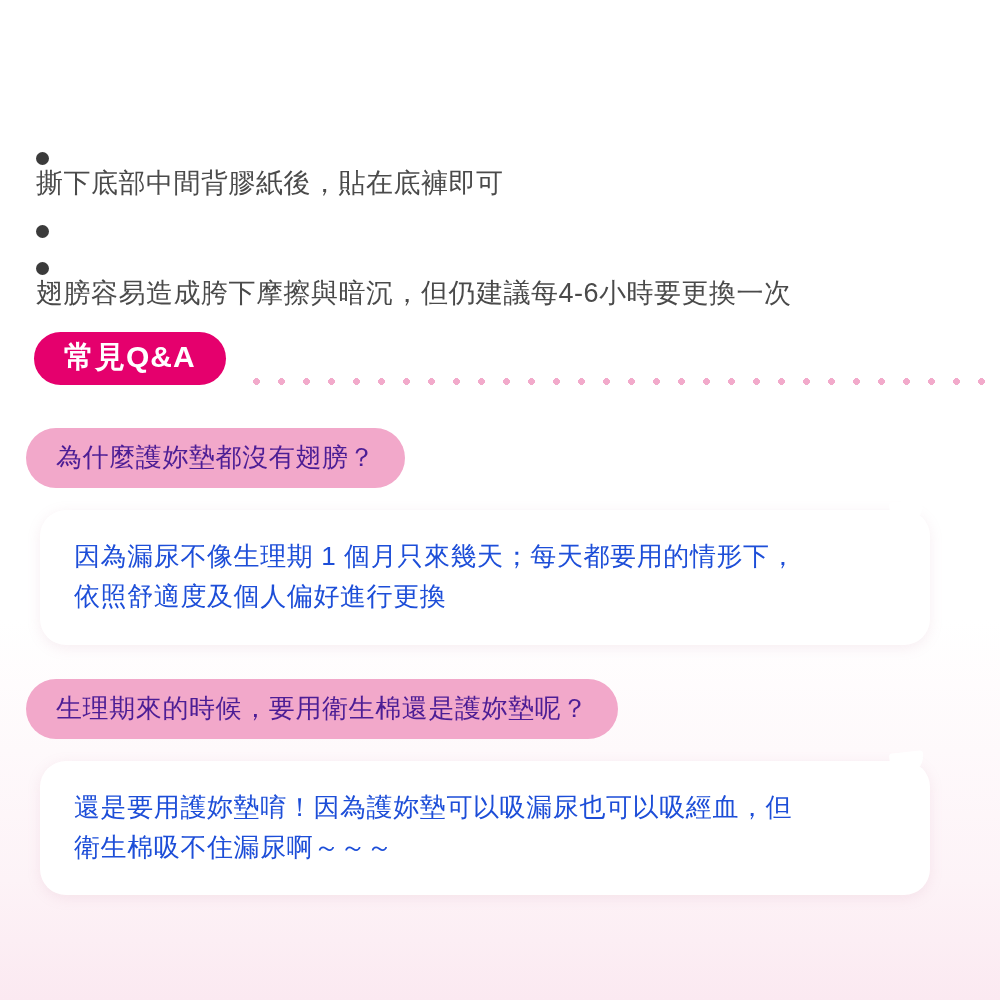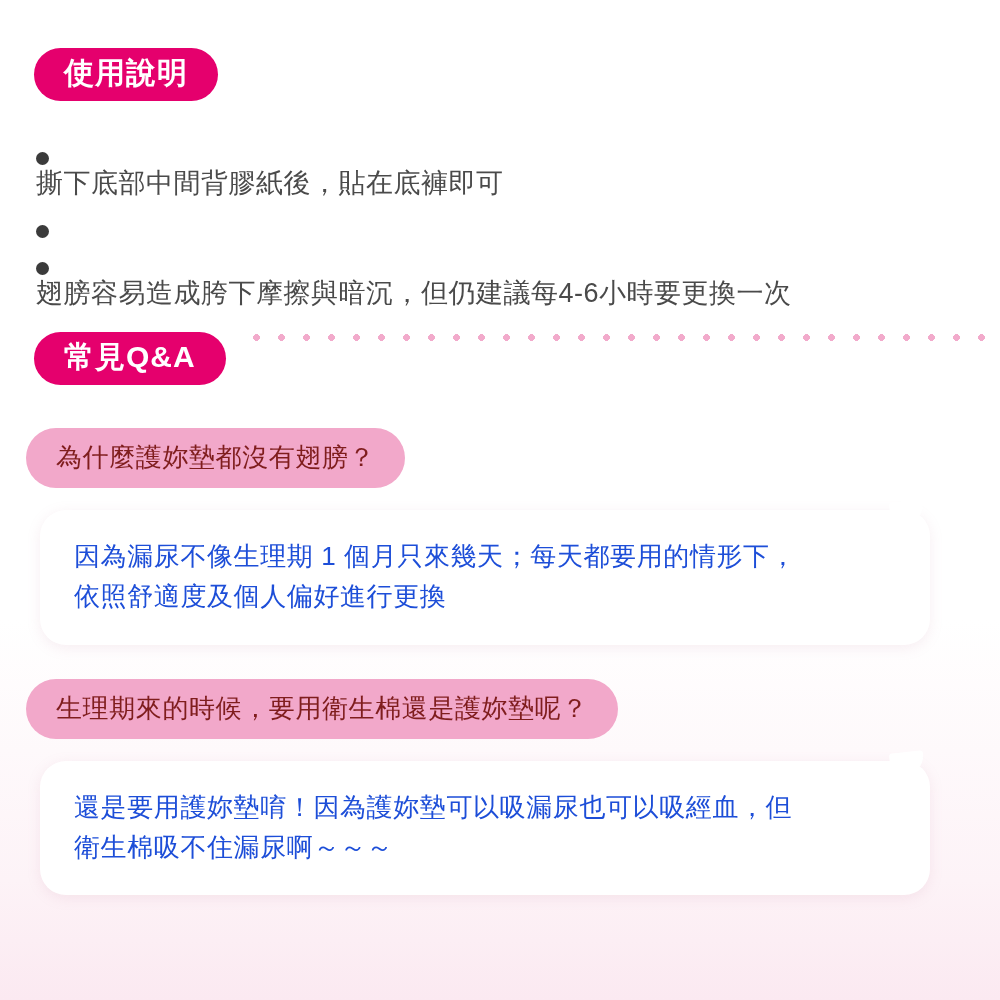--- a/index.html
+++ b/index.html
@@ -70,21 +70,21 @@
     line-height: 1.35;
     letter-spacing: 0.5px;
   }
 
   
   .sec-qa {
     position: absolute;
     left: 34px;
     top: 332px;
     display: flex;
-    align-items: flex-start;
+    align-items: flex-end;
     width: 960px;
   }
   .dotted-line {
     flex: 1 1 auto;
     height: 7px;
     margin-left: 18px;
     margin-top: 2px;
     background-image: radial-gradient(circle, #f2aacb 3.2px, rgba(255,255,255,0) 3.4px);
     background-size: 25px 7px;
     background-repeat: repeat-x;
@@ -97,21 +97,21 @@
     left: 26px;
     top: 428px;
     width: 950px;
   }
   .qa-block { margin-bottom: 34px; }
 
   .question {
     position: relative;
     display: inline-block;
     background: #f2a8ca;
-    color: #7f1d1d;
+    color: #4c1d95;
     font-size: 26px;
     letter-spacing: 0.6px;
     padding: 16px 30px 18px 30px;
     border-radius: 34px;
     line-height: 1;
   }
   
   .question::before {
     content: "";
     position: absolute;
@@ -156,21 +156,20 @@
   }
 
   .qa-block.second .question { background: #f2a8ca; }
   .qa-block.second .question::before { background: #f2a8ca; }
 </style>
 </head>
 <body>
 
 <div class="page">
 
-  <div class="pill sec-usage">使用說明</div>
 
   <div class="bullets">
     <div class="bullet-row">
       <span class="dot"></span>
       <span class="bullet-text">撕下底部中間背膠紙後，貼在底褲即可</span>
     </div>
     <div class="bullet-row">
       <span class="dot"></span>
     </div>
     <div class="bullet-row">

